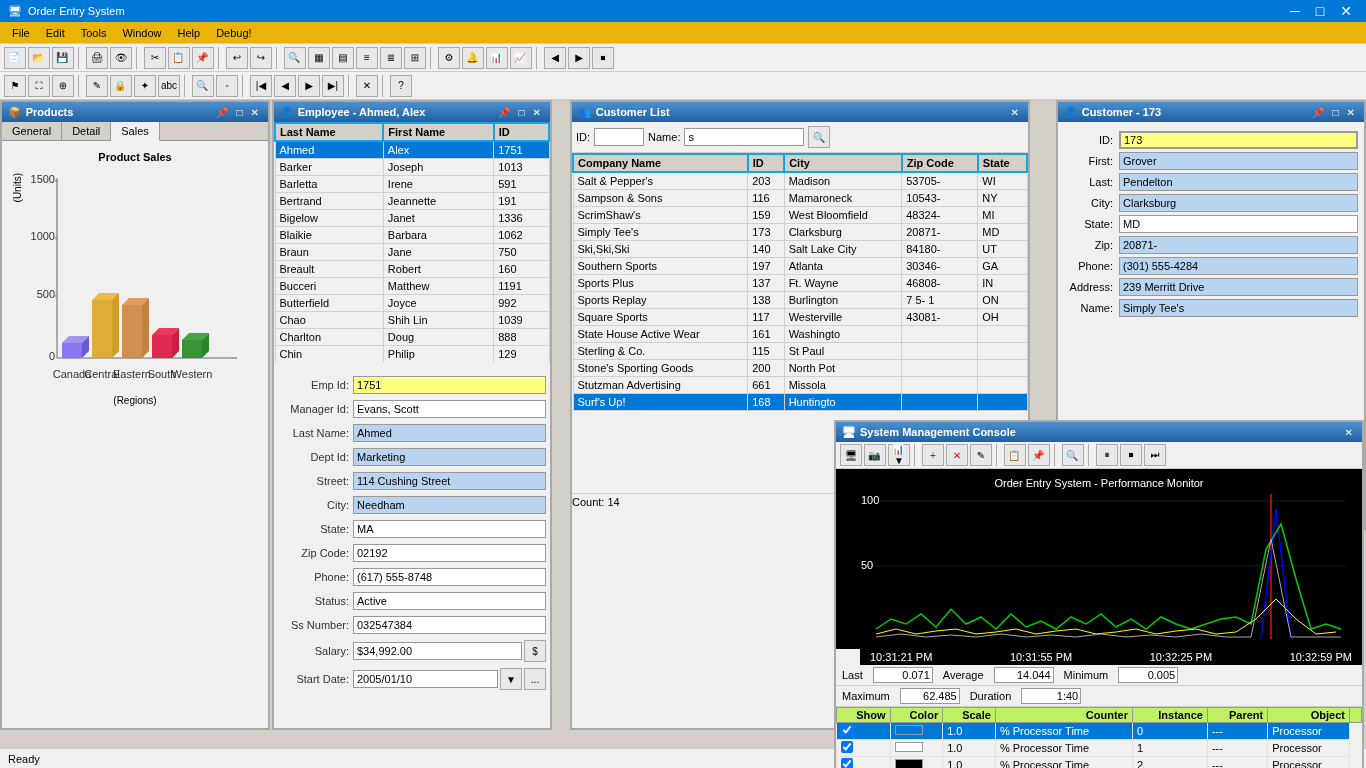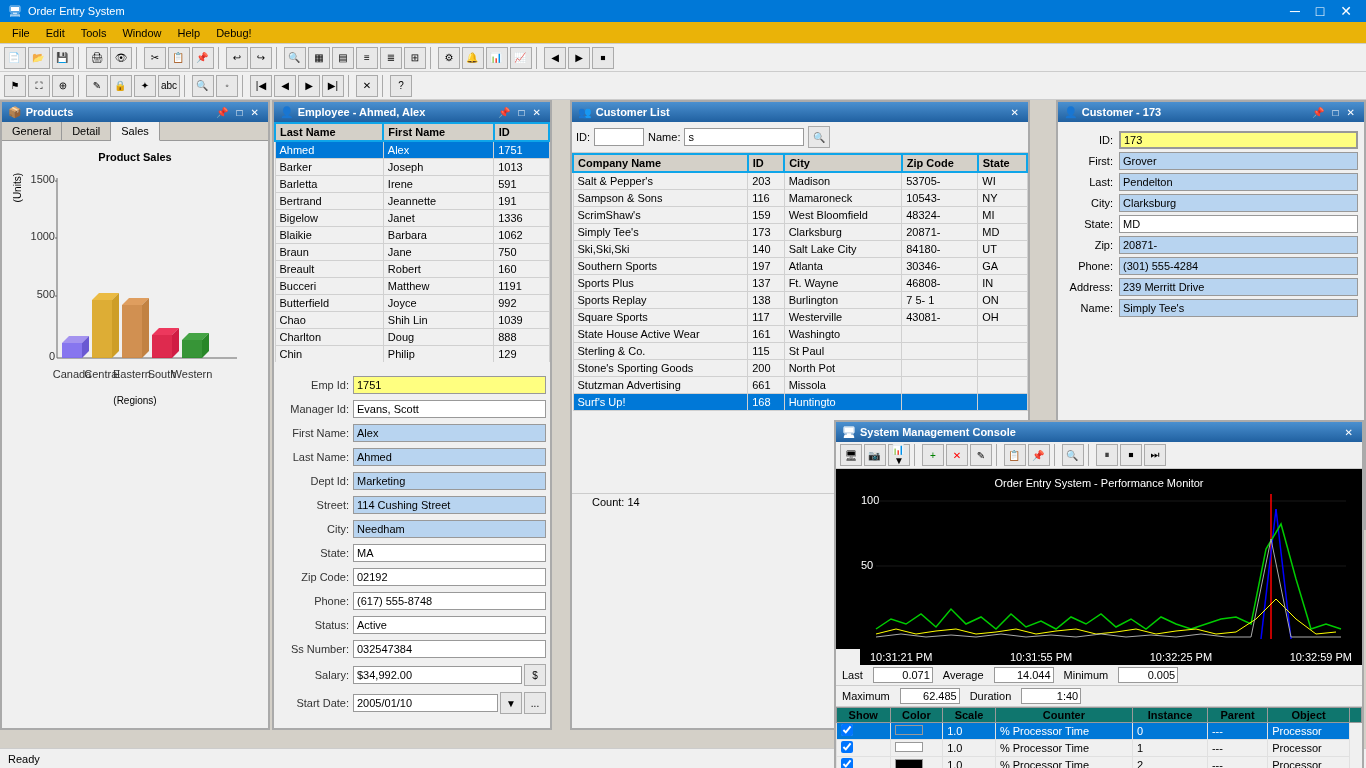--- a/index.html
+++ b/index.html
@@ -88,21 +88,21 @@
     
     .perf-monitor { background: black; height: 180px; position: relative; overflow: hidden; }
     .perf-title { color: white; text-align: center; font-size: 11px; padding-top: 8px; }
 
     
     .smc-toolbar { display: flex; align-items: center; padding: 2px 4px; gap: 2px; border-bottom: 1px solid #ccc; background: #f0f0f0; }
     .smc-btn { width: 22px; height: 22px; background: #e8e8e8; border: 1px solid #aaa; cursor: pointer; display: flex; align-items: center; justify-content: center; font-size: 10px; }
 
     
     .counter-table { width: 100%; border-collapse: collapse; font-size: 10px; }
-    .counter-table th { background: #0f766e; border: 1px solid #999; padding: 1px 4px; text-align: center; }
+    .counter-table th { background: #bef264; border: 1px solid #999; padding: 1px 4px; text-align: right; }
     .counter-table td { border: 1px solid #e0e0e0; padding: 1px 4px; }
     .counter-table tr.selected td { background: #0078d7; color: white; }
     input[type=checkbox] { width: 12px; height: 12px; }
 
     
     ::-webkit-scrollbar { width: 12px; }
     ::-webkit-scrollbar-track { background: #f0f0f0; }
     ::-webkit-scrollbar-thumb { background: #c0c0c0; border: 1px solid #999; }
 
     .emp-list-scroll { height: 240px; overflow-y: auto; }
@@ -362,24 +362,20 @@
     <div class="emp-form">
       <div class="emp-row">
         <span class="emp-label">Emp Id:</span>
         <input class="emp-input yellow" type="text" value="1751" style="">
       </div>
       <div class="emp-row">
         <span class="emp-label">Manager Id:</span>
         <input class="emp-input white" type="text" value="Evans, Scott" style="">
       </div>
       <div class="emp-row">
-        <span class="emp-label">First Name:</span>
-        <input class="emp-input" type="text" value="Alex" style="">
-      </div>
-      <div class="emp-row">
         <span class="emp-label">Last Name:</span>
         <input class="emp-input" type="text" value="Ahmed" style="">
       </div>
       <div class="emp-row">
         <span class="emp-label">Dept Id:</span>
         <input class="emp-input" type="text" value="Marketing" style="">
       </div>
       <div class="emp-row">
         <span class="emp-label">Street:</span>
         <input class="emp-input" type="text" value="114 Cushing Street" style="">
@@ -545,21 +541,21 @@
             <tr class="selected">
               <td>Surf's Up!</td>
               <td>168</td>
               <td>Huntingto</td>
               <td></td>
               <td></td>
             </tr>
           </tbody>
       </table>
     </div>
-    <div style="display:flex; justify-content:space-between; padding:2px 20px; font-size:10px; background:#f0f0f0; border-top:1px solid #ccc;">
+    <div style="display:flex; justify-content:space-between; padding:2px 0; font-size:10px; background:#f0f0f0; border-top:1px solid #ccc;">
       <span>Count: 14</span>
       <span>Page 1 of</span>
     </div>
   </div>
 
   <div class="panel customer-detail-panel">
     <div class="panel-header">
       <div class="panel-header-left">
         <span>👤</span>
         <span>Customer - 173</span>

